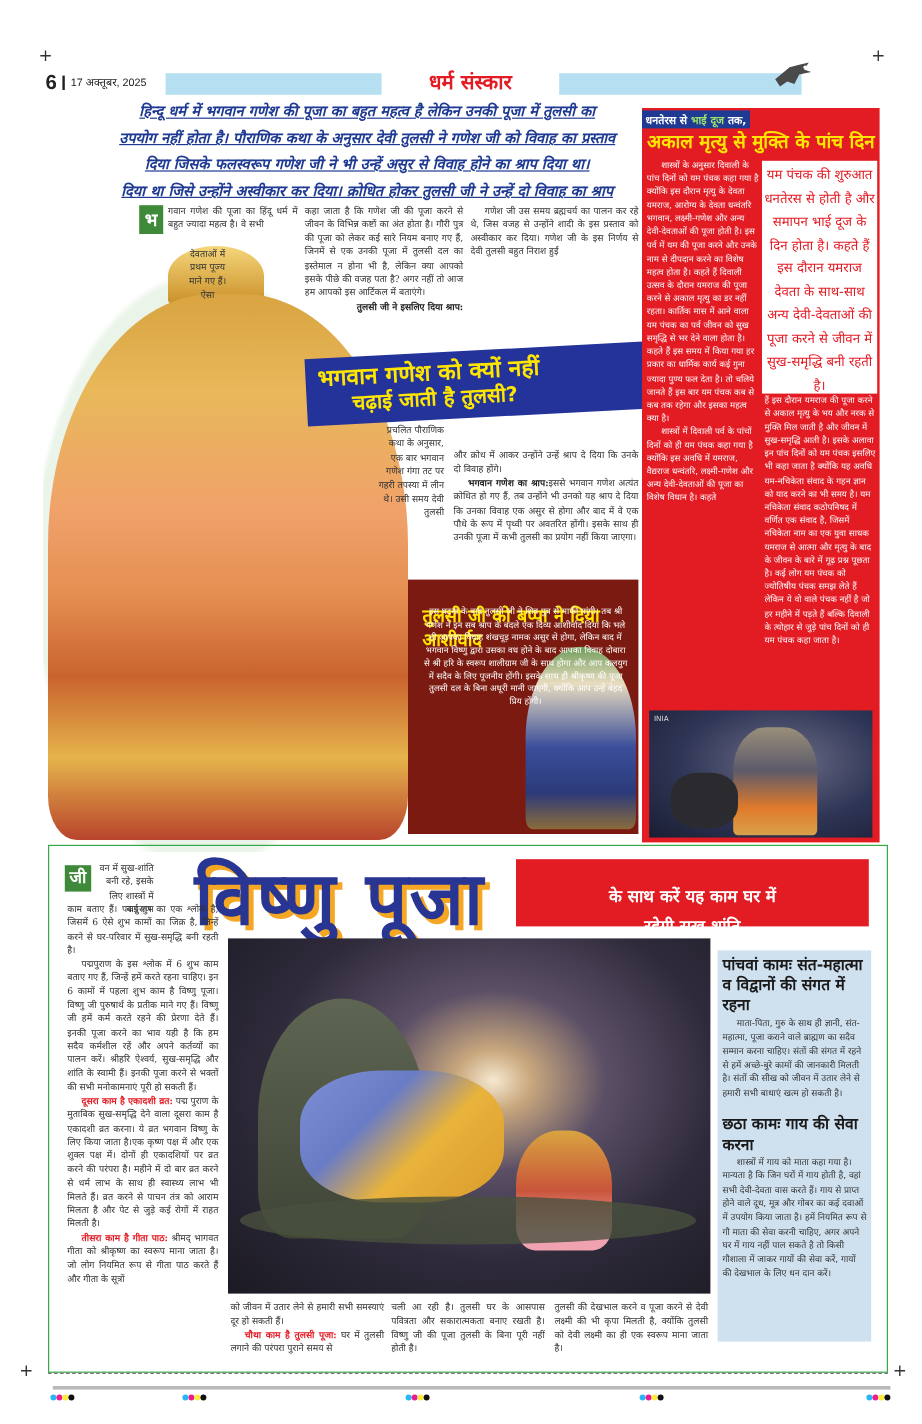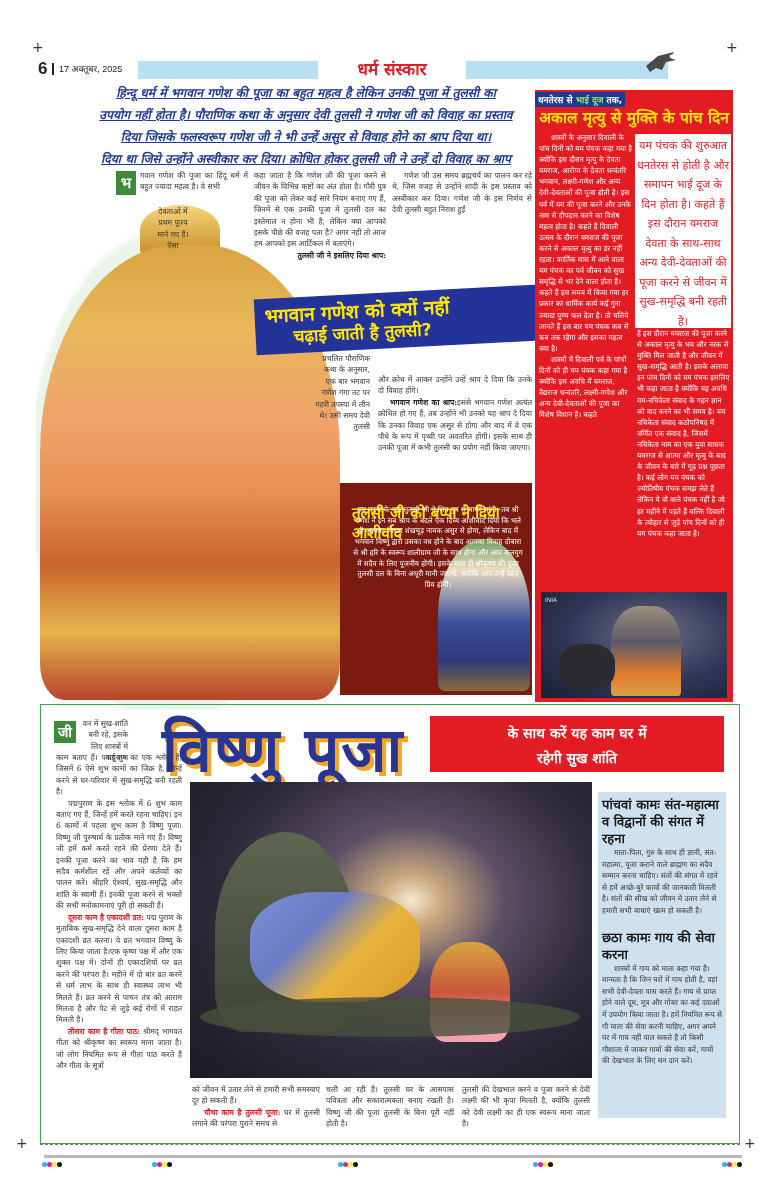--- a/index.html
+++ b/index.html
@@ -141,21 +141,21 @@
   </div>
 </div>
 
 <div class="abs frame" style="left:40px;top:704px;width:700px;height:440px;"></div>
 <div class="abs" style="left:40px;top:1144px;width:700px;border-top:1px dashed #777;"></div>
 
 <div class="abs dropcap" style="left:54px;top:721px;width:22px;height:22px;line-height:22px;font-size:14px;">जी</div>
 <div class="abs body" style="left:80px;top:718px;width:48px;text-align:right;">वन में सुख-शांति बनी रहे, इसके लिए शास्त्रों में कई शुभ</div>
 
 <div class="abs vishnu-title" style="left:162px;top:720px;height:60px;line-height:60px;">विष्णु पूजा</div>
-<div class="abs red-box" style="left:430px;top:716px;width:294px;height:56px;padding-top:5px;">
+<div class="abs red-box" style="left:430px;top:716px;width:294px;height:56px;padding-top:20px;">
   <div>के साथ करें यह काम घर में</div>
   <div>रहेगी सुख शांति</div>
 </div>
 
 <div class="abs body" style="left:56px;top:752px;width:126px;">
   <div>काम बताए हैं। पद्मपुराण का एक श्लोक है, जिसमें 6 ऐसे शुभ कामों का जिक्र है, जिन्हें करने से घर-परिवार में सुख-समृद्धि बनी रहती है।</div>
   <p>पद्मपुराण के इस श्लोक में 6 शुभ काम बताए गए हैं, जिन्हें हमें करते रहना चाहिए। इन 6 कामों में पहला शुभ काम है विष्णु पूजा। विष्णु जी पुरुषार्थ के प्रतीक माने गए हैं। विष्णु जी हमें कर्म करते रहने की प्रेरणा देते हैं। इनकी पूजा करने का भाव यही है कि हम सदैव कर्मशील रहें और अपने कर्तव्यों का पालन करें। श्रीहरि ऐश्वर्य, सुख-समृद्धि और शांति के स्वामी हैं। इनकी पूजा करने से भक्तों की सभी मनोकामनाएं पूरी हो सकती हैं।</p>
   <p><span class="redsub">दूसरा काम है एकादशी व्रत:</span><span> पद्म पुराण के मुताबिक सुख-समृद्धि देने वाला दूसरा काम है एकादशी व्रत करना। ये व्रत भगवान विष्णु के लिए किया जाता है।एक कृष्ण पक्ष में और एक शुक्ल पक्ष में। दोनों ही एकादशियों पर व्रत करने की परंपरा है। महीने में दो बार व्रत करने से धर्म लाभ के साथ ही स्वास्थ्य लाभ भी मिलते हैं। व्रत करने से पाचन तंत्र को आराम मिलता है और पेट से जुड़े कई रोगों में राहत मिलती है।</span></p>
   <p><span class="redsub">तीसरा काम है गीता पाठ:</span><span> श्रीमद् भागवत गीता को श्रीकृष्ण का स्वरूप माना जाता है। जो लोग नियमित रूप से गीता पाठ करते हैं और गीता के सूत्रों</span></p>
 </div>

